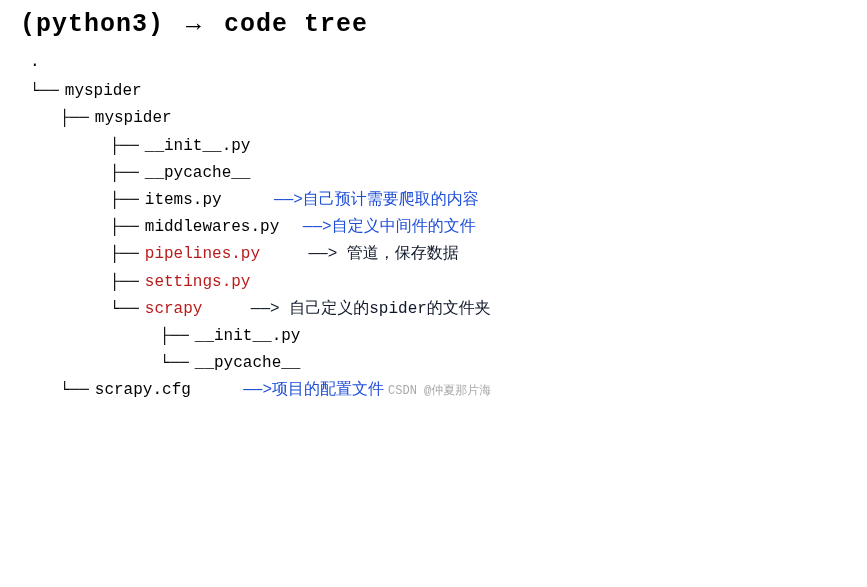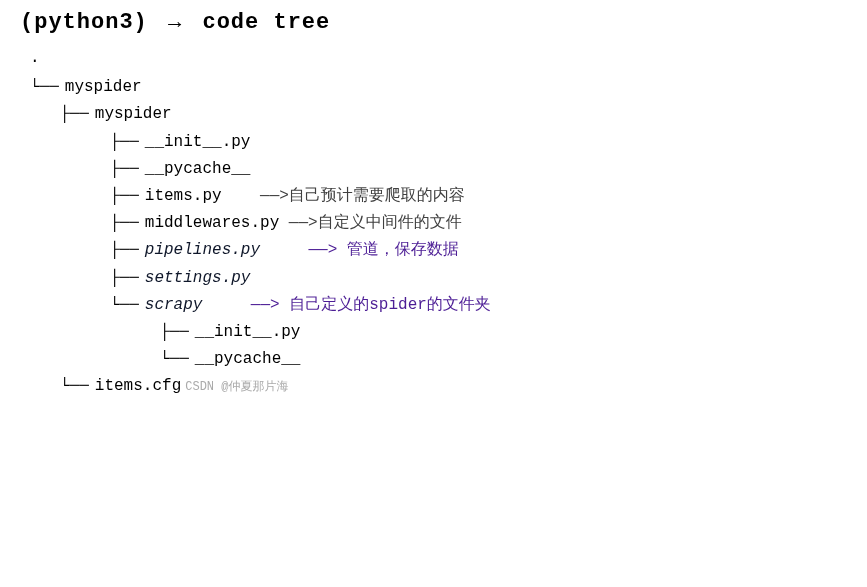--- a/index.html
+++ b/index.html
@@ -12,21 +12,21 @@
       background: #ffffff;
       font-family: 'Courier New', Courier, monospace;
       font-size: 16px;
       padding: 10px 20px;
       width: 867px;
       min-height: 587px;
       color: #000000;
     }
 
     .header-line {
-      font-size: 22px;
+      font-size: 25px;
       font-weight: bold;
       margin-bottom: 10px;
       letter-spacing: 1px;
     }
 
     .arrow-right {
       display: inline-block;
       margin: 0 6px;
     }
 
@@ -50,31 +50,30 @@
     .indent-2 { padding-left: 80px; }
     .indent-3 { padding-left: 130px; }
 
     .branch {
       color: #000;
       font-family: 'Courier New', Courier, monospace;
       margin-right: 6px;
     }
 
     .red {
-      color: #0f172a;
-      font-style: italic;
+      color: #b91c1c;
     }
 
     .annotation {
-      color: #404040;
-      margin-left: 0;
+      color: #1d4ed8;
+      margin-left: 14px;
     }
 
     .annotation-red {
-      color: #4c1d95;
+      color: #0f172a;
       margin-left: 10px;
     }
   </style>
 </head>
 <body>
 
 <div class="header-line">
   <span>(python3)</span>
   <span class="arrow-right">→</span>
   <span>code tree</span>
@@ -140,17 +139,18 @@
     <span>__init__.py</span>
   </div>
 
   <div class="tree-line indent-3">
     <span class="branch">└──</span>
     <span>__pycache__</span>
   </div>
 
   <div class="tree-line indent-1">
     <span class="branch">└──</span>
-    <span>items.cfg</span>
+    <span>scrapy.cfg</span>
+    <span class="annotation">&nbsp;&nbsp;&nbsp;&nbsp;——&gt;项目的配置文件</span>
     <span style="color:#aaa; font-size:12px; font-family:Liberation Mono, monospace; margin-left:4px;">CSDN @仲夏那片海</span>
   </div>
 
 </div>
 
 </body></html>

